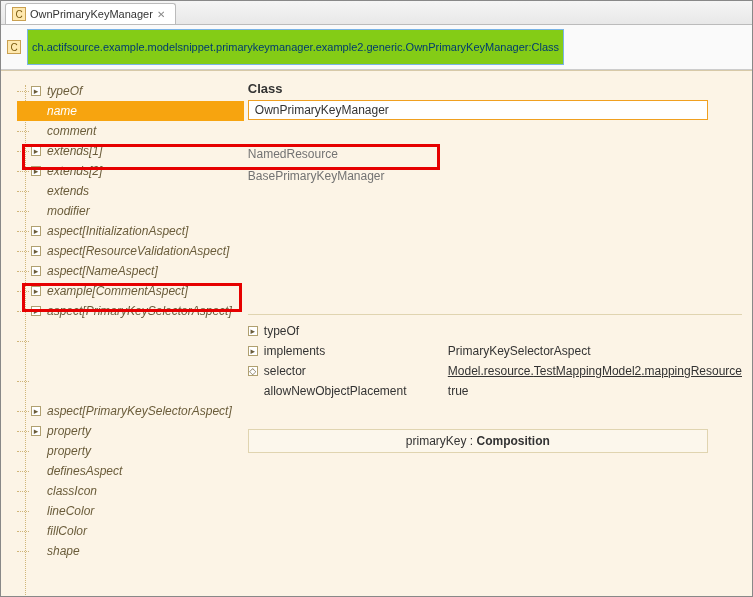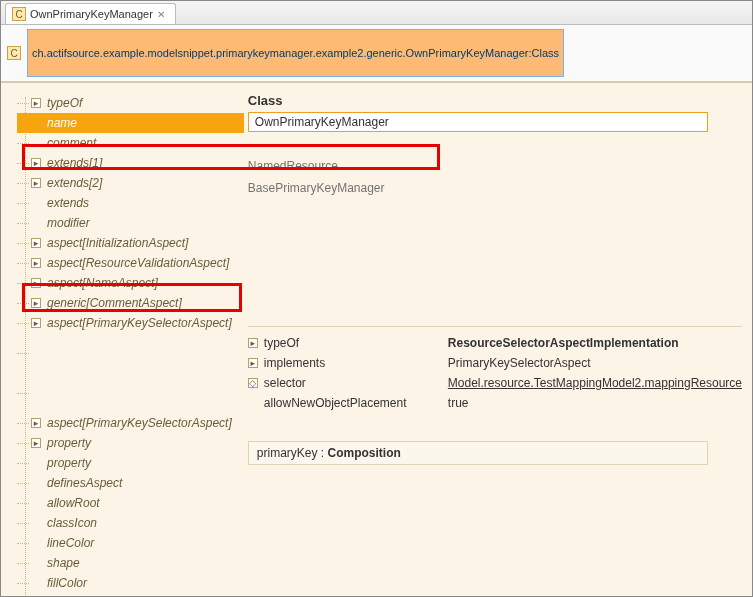--- a/index.html
+++ b/index.html
@@ -39,23 +39,23 @@
     font-size:10px; border:1px solid #c9a050; background:#ffe9b0; color:#7a5b10;
   }
   .breadcrumb {
     padding: 4px 6px;
     background: #fafafa;
     border-bottom: 1px solid #ccc;
     display:flex; align-items:center; gap:6px;
     font-size:11px;
   }
   .breadcrumb .path {
-    background: #fdba74;
+    background: #84cc16;
     border: 1px solid #7ab4e6;
-    padding: 17px 4px;
+    padding: 11px 4px;
     color: #003a70;
   }
   .editor {
     display: flex;
     height: calc(100% - 24px - 26px);
     background: #fcf4e6;
     border-top: 1px solid #d7c9a8;
   }
   .left-col {
     width: 250px;
@@ -117,21 +117,21 @@
   }
   .aspect-row { display:flex; align-items:center; height:20px;}
   .aspect-label { width:200px; display:flex; align-items:center; gap:4px;}
   .aspect-label .expander{margin-right:2px;}
   .aspect-value { flex:1;}
   .link-val { color:#333; }
   .link-val .ul { text-decoration: underline; }
   .link-val .it { }
   .pk-row {
     border:1px solid #e0d4b0; background:#fcf7ec;
-    padding:4px 8px; margin-top:10px; width:460px;
+    padding:4px 8px; margin-top:10px; width:460px;text-align:center;
   }
   .gap-tree { height: 40px; position:relative;}
   .gap-tree::before{
     content:""; position:absolute; left:0; top:50%;
     width:12px; border-top:1px dotted #d0b67a;
   }
 </style>
 </head>
 <body>
 
@@ -187,21 +187,21 @@
     <div class="tree-item">
         <span class="expander">▸</span>
         <span>aspect[ResourceValidationAspect]</span>
       </div>
     <div class="tree-item">
         <span class="expander">▸</span>
         <span>aspect[NameAspect]</span>
       </div>
     <div class="tree-item">
         <span class="expander">▸</span>
-        <span>generic[CommentAspect]</span>
+        <span>example[CommentAspect]</span>
       </div>
     <div class="tree-item">
         <span class="expander">▸</span>
         <span>aspect[PrimaryKeySelectorAspect]</span>
       </div>
 
     <div class="gap-tree"></div>
     <div class="gap-tree"></div>
 
     <div class="tree-item">
@@ -215,37 +215,33 @@
     <div class="tree-item">
         <span class="expander empty"></span>
         <span>property</span>
       </div>
     <div class="tree-item">
         <span class="expander empty"></span>
         <span>definesAspect</span>
       </div>
     <div class="tree-item">
         <span class="expander empty"></span>
-        <span>allowRoot</span>
-      </div>
-    <div class="tree-item">
-        <span class="expander empty"></span>
         <span>classIcon</span>
       </div>
     <div class="tree-item">
         <span class="expander empty"></span>
         <span>lineColor</span>
       </div>
     <div class="tree-item">
         <span class="expander empty"></span>
+        <span>fillColor</span>
+      </div>
+    <div class="tree-item">
+        <span class="expander empty"></span>
         <span>shape</span>
-      </div>
-    <div class="tree-item">
-        <span class="expander empty"></span>
-        <span>fillColor</span>
       </div>
   </div>
 
   <div class="right-col">
     <div class="class-header">Class</div>
     <div class="name-input">
         <span>OwnPrimaryKeyManager</span>
       </div>
     <div style="height:24px"></div>
     <div class="field-row">
@@ -256,21 +252,20 @@
       </div>
 
     <div style="height:118px"></div>
 
     <div class="aspect-block">
       <div class="aspect-row">
         <div class="aspect-label">
             <span class="expander">▸</span>
             <span>typeOf</span>
           </div>
-        <div class="aspect-value" style="font-weight:bold">ResourceSelectorAspectImplementation</div>
       </div>
       <div class="aspect-row">
         <div class="aspect-label">
             <span class="expander">▸</span>
             <span>implements</span>
           </div>
         <div class="aspect-value">PrimaryKeySelectorAspect</div>
       </div>
       <div class="aspect-row">
         <div class="aspect-label">

